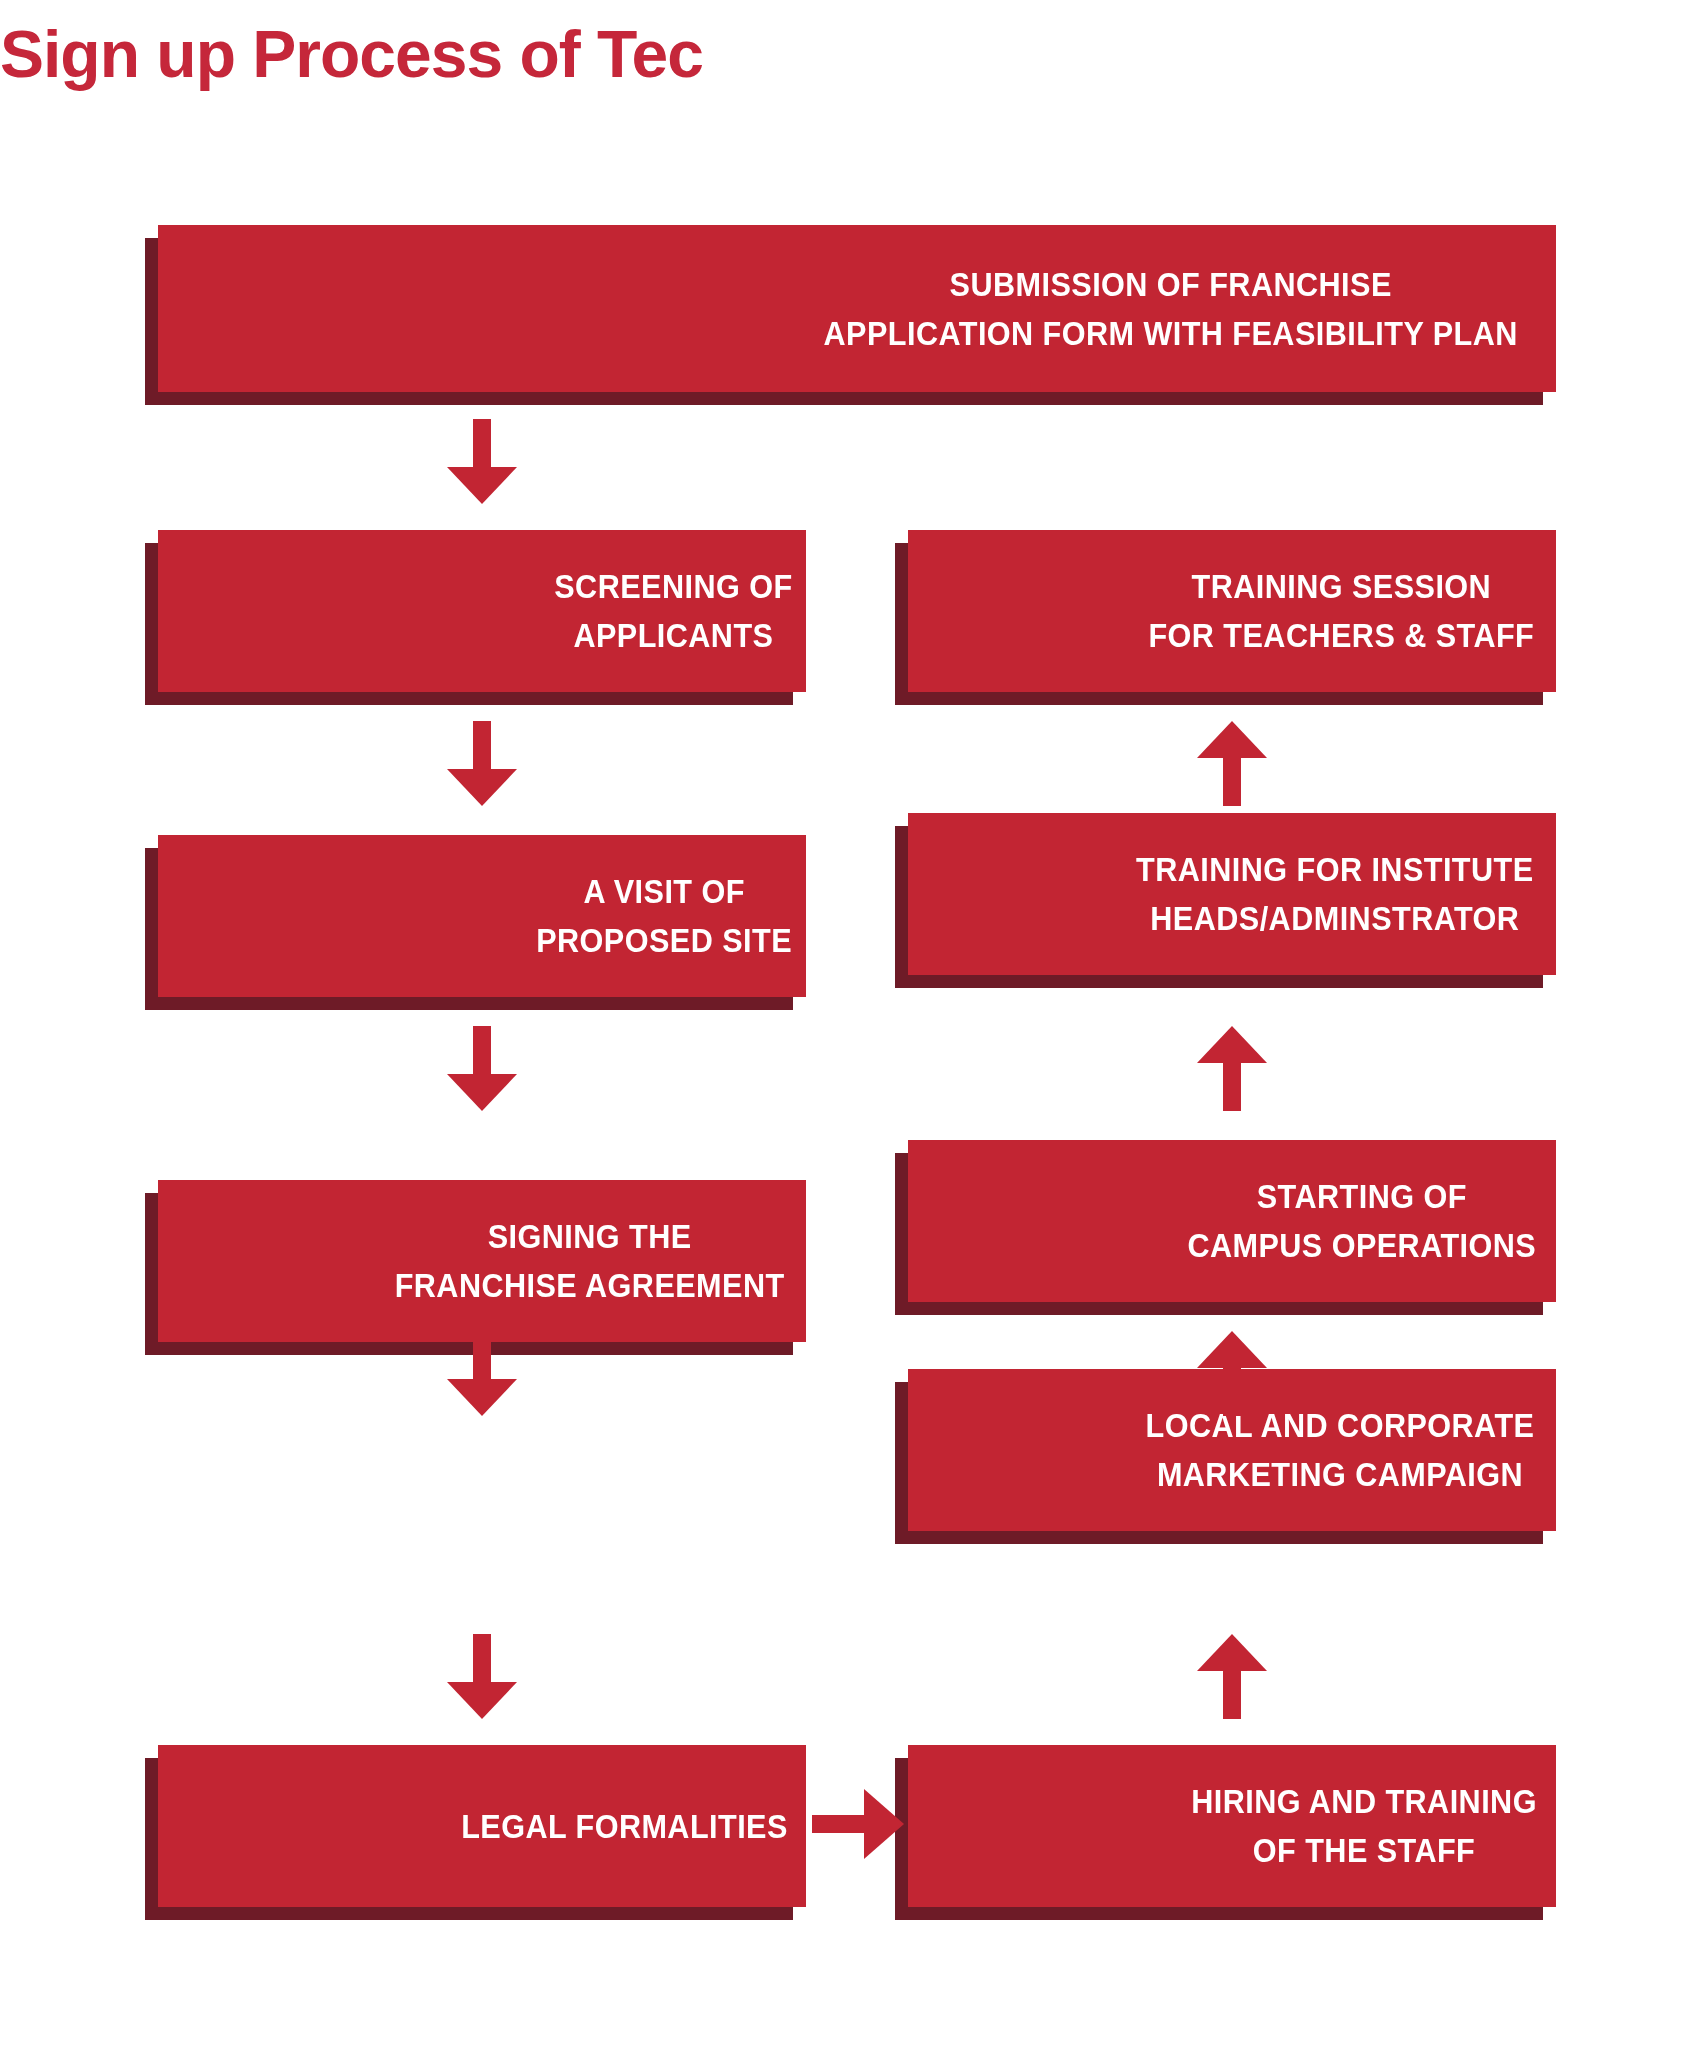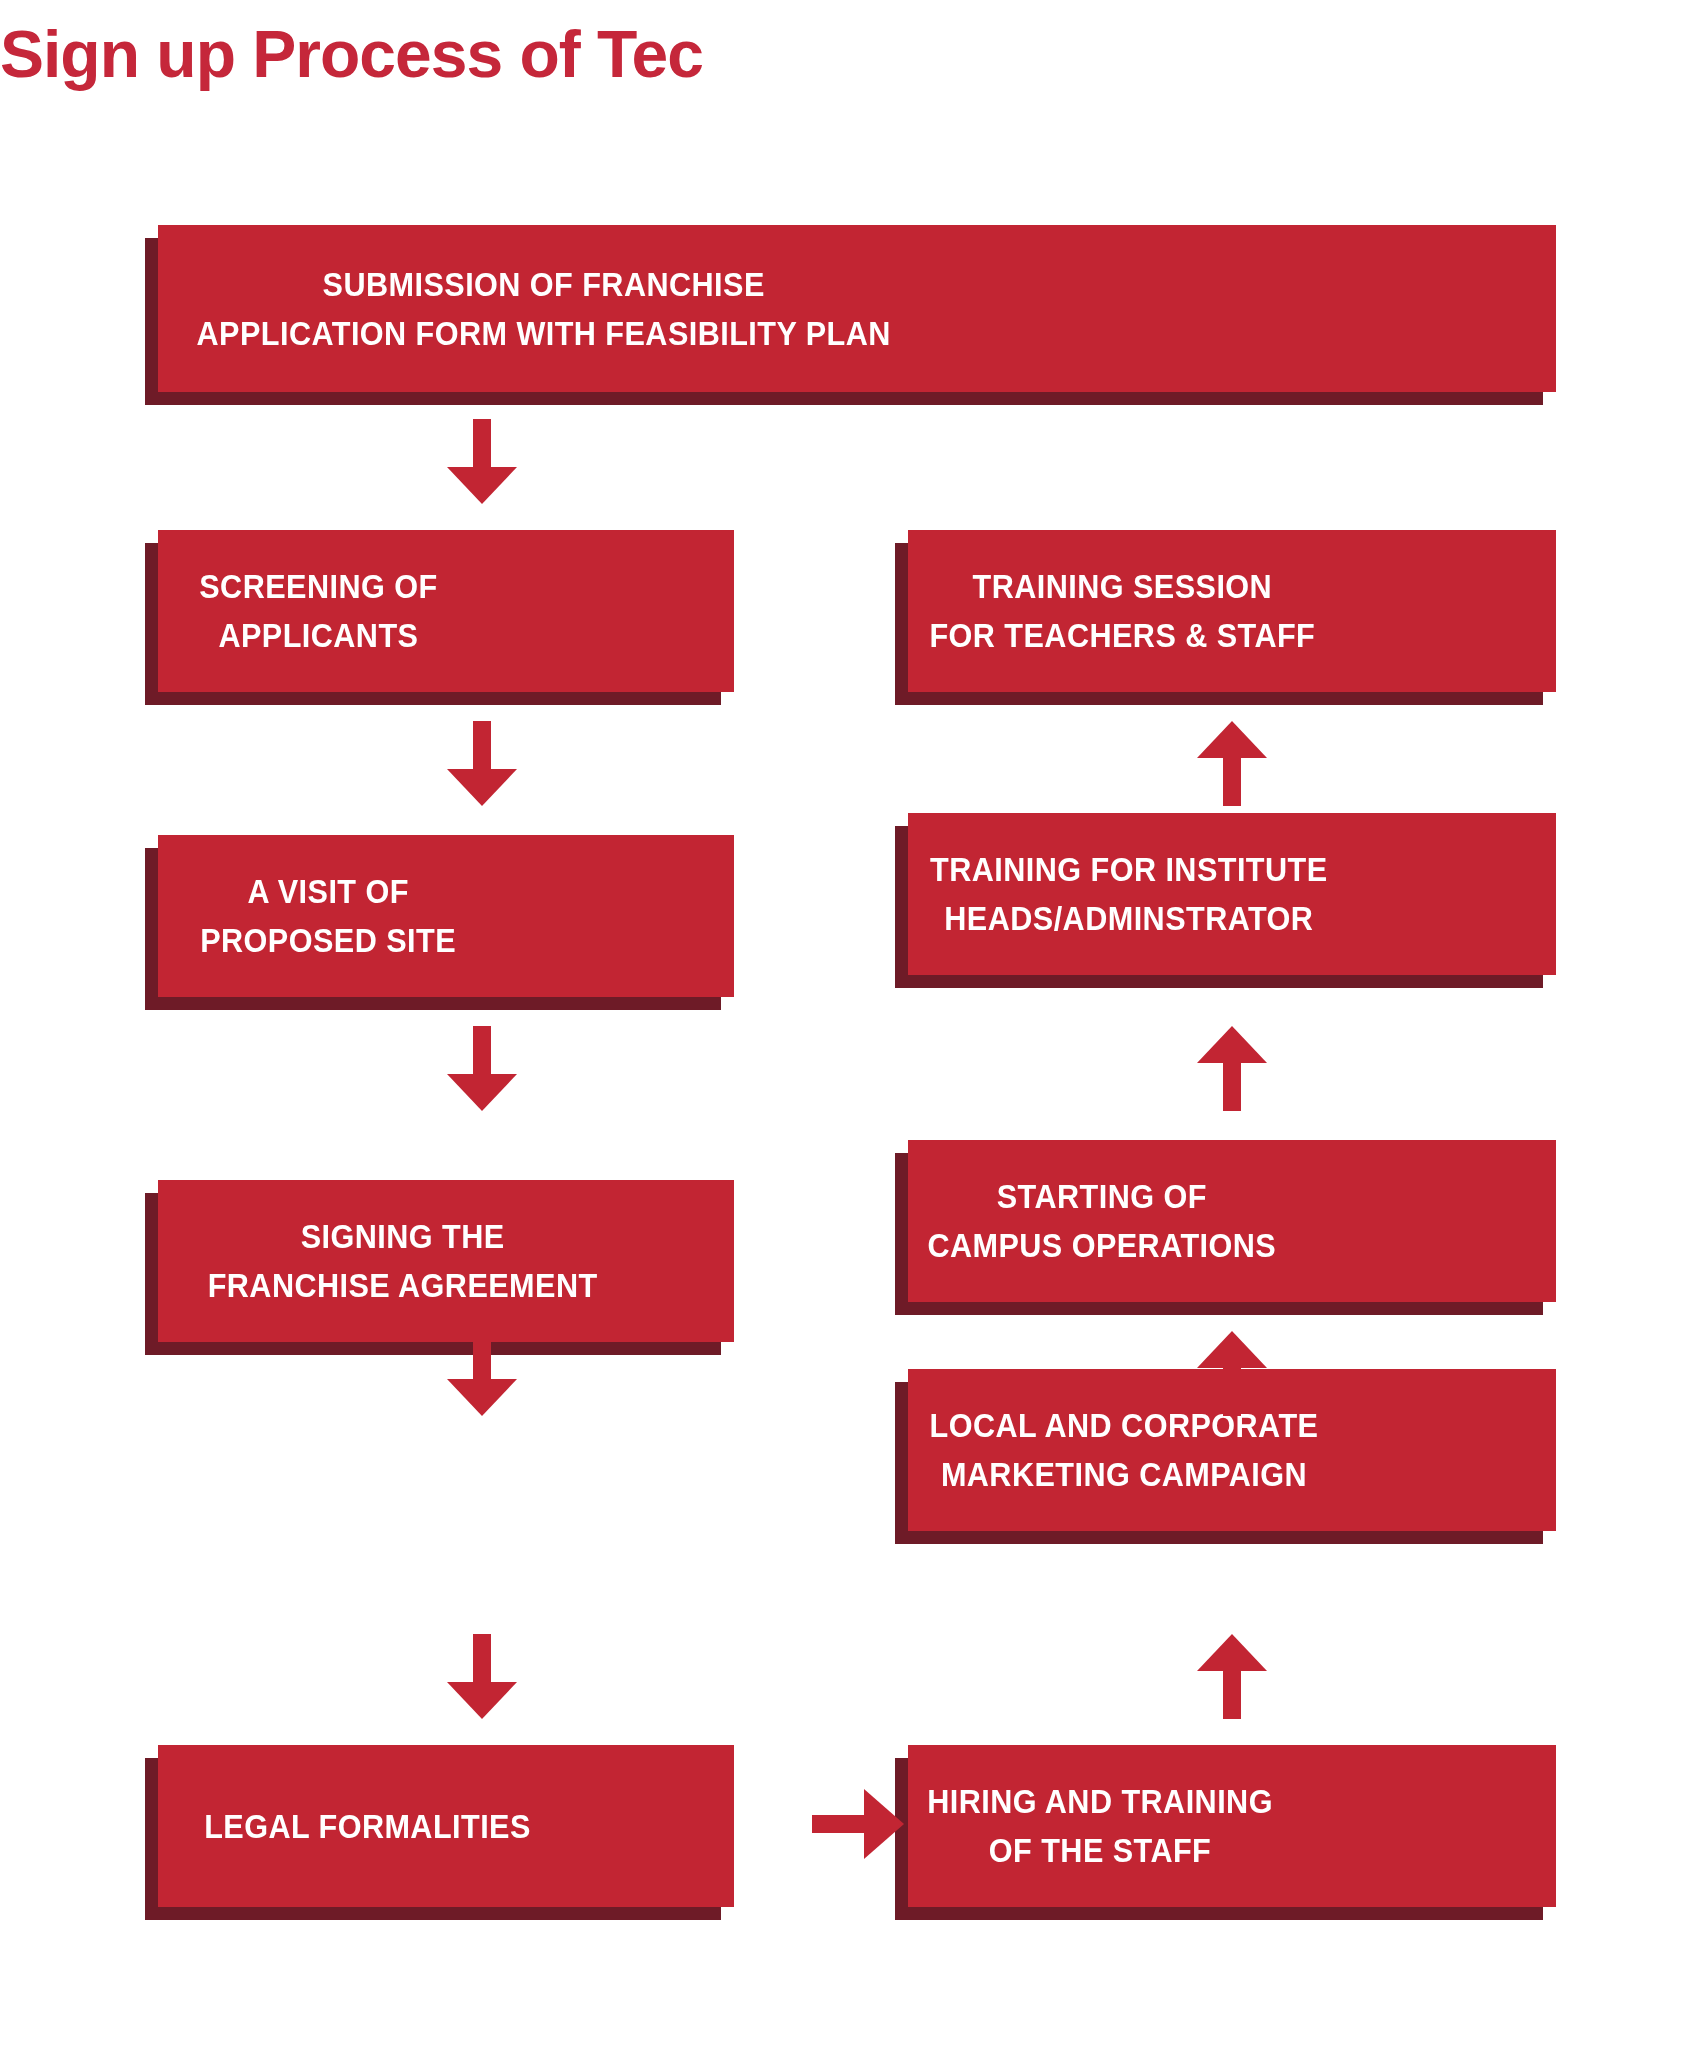--- a/index.html
+++ b/index.html
@@ -27,24 +27,24 @@
     font-weight:bold;
     letter-spacing:-1px;
     color:var(--title-red);
   }
   .node{
     position:absolute;
     background:var(--box-red);
     box-shadow:-13px 13px 0 var(--shadow-maroon);
     display:flex;
     align-items:center;
-    justify-content:flex-start;
+    justify-content:flex-end;
   }
   .node.top-wide{left:158px;top:225px;width:1398px;height:167px;}
-  .node.col-left{left:158px;width:576px;height:162px;padding-left:28px;}
+  .node.col-left{left:158px;width:648px;height:162px;padding-left:28px;}
   .node.col-right{left:908px;width:648px;height:162px;}
   .node-text{
     text-align:center;
     color:var(--text-white);
     font-size:34px;
     font-weight:bold;
     line-height:49px;
     letter-spacing:0.5px;
     transform:scaleX(0.9);
     transform-origin:center;

